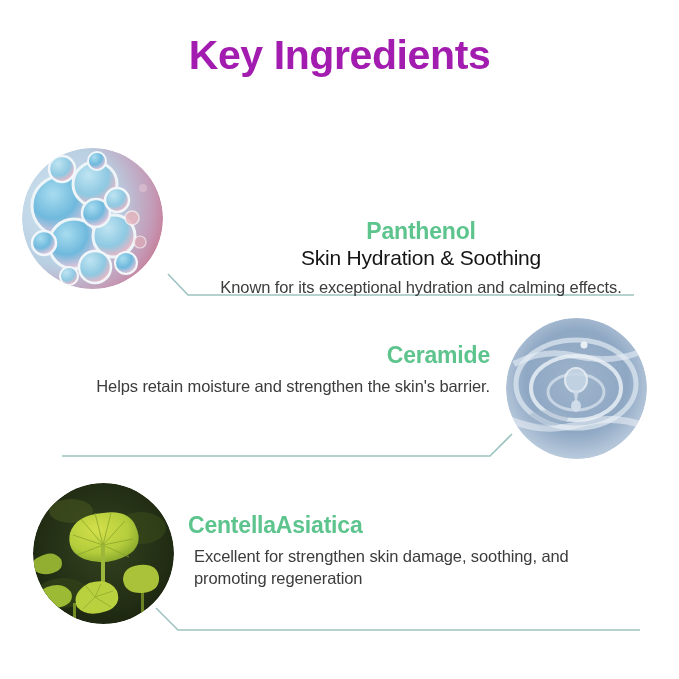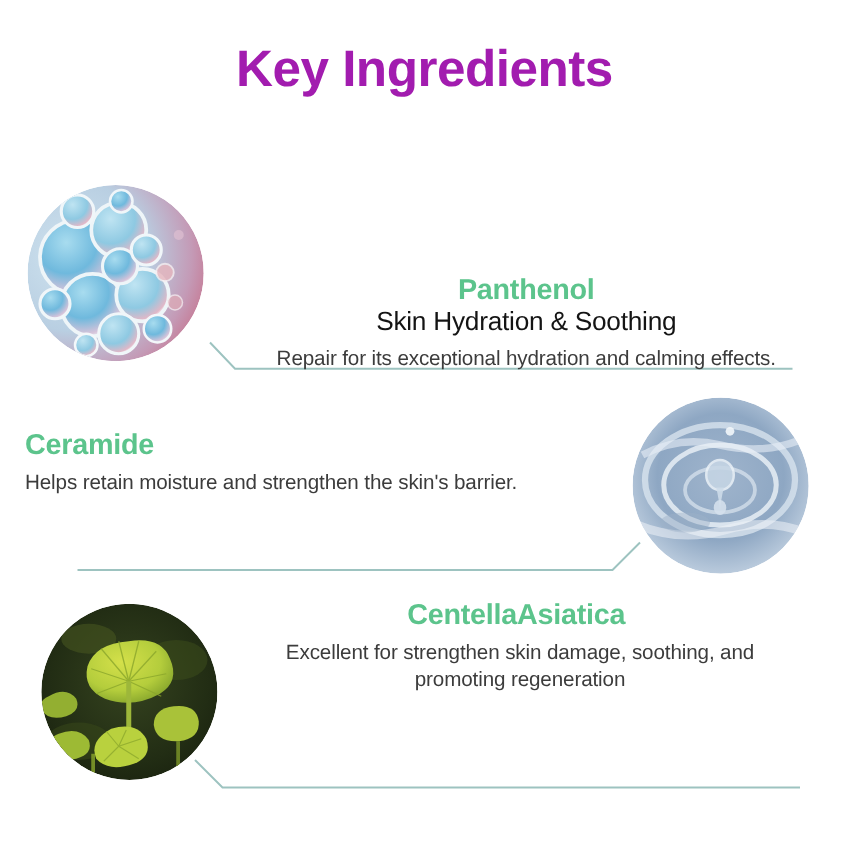--- a/index.html
+++ b/index.html
@@ -85,26 +85,27 @@
     left: 186px;
     top: 186px;
     width: 470px;
     text-align: center;
     margin-top: 32px;
   }
   #block-ceramide {
     left: 20px;
     top: 342px;
     width: 470px;
+    text-align: right;
   }
   #block-centella {
     left: 188px;
-    top: 478px;
+    top: 512px;
     width: 450px;
-    text-align: center;
+    text-align: left;
   }
   #block-centella .ingredient-benefit { padding-left: 6px; }
   #block-centella .ingredient-desc { padding-left: 6px; }
 </style>
 </head>
 <body>
 
 <div class="page">
 
   <div class="title">Key Ingredients</div>
@@ -245,21 +246,21 @@
     <polyline points="168,274 188,295 634,295" fill="none" stroke="#9dc3c0" stroke-width="1.6" stroke-linejoin="miter"></polyline>
 
     <polyline points="512,434 490,456 62,456" fill="none" stroke="#9dc3c0" stroke-width="1.6" stroke-linejoin="miter"></polyline>
 
     <polyline points="156,608 178,630 640,630" fill="none" stroke="#9dc3c0" stroke-width="1.6" stroke-linejoin="miter"></polyline>
   </svg>
 
   <div class="block" id="block-panthenol">
     <div class="ingredient-name">Panthenol</div>
     <div class="ingredient-benefit">Skin Hydration &amp; Soothing</div>
-    <div class="ingredient-desc">Repair for its exceptional hydration and calming effects.</div>
+    <div class="ingredient-desc">Known for its exceptional hydration and calming effects.</div>
   </div>
 
   <div class="block" id="block-ceramide">
     <div class="ingredient-name">Ceramide</div>
     <div class="ingredient-desc">Helps retain moisture and strengthen the skin's barrier.</div>
   </div>
 
   <div class="block" id="block-centella">
     <div class="ingredient-name">CentellaAsiatica</div>
     <div class="ingredient-desc">Excellent for strengthen skin damage, soothing, and promoting regeneration</div>

